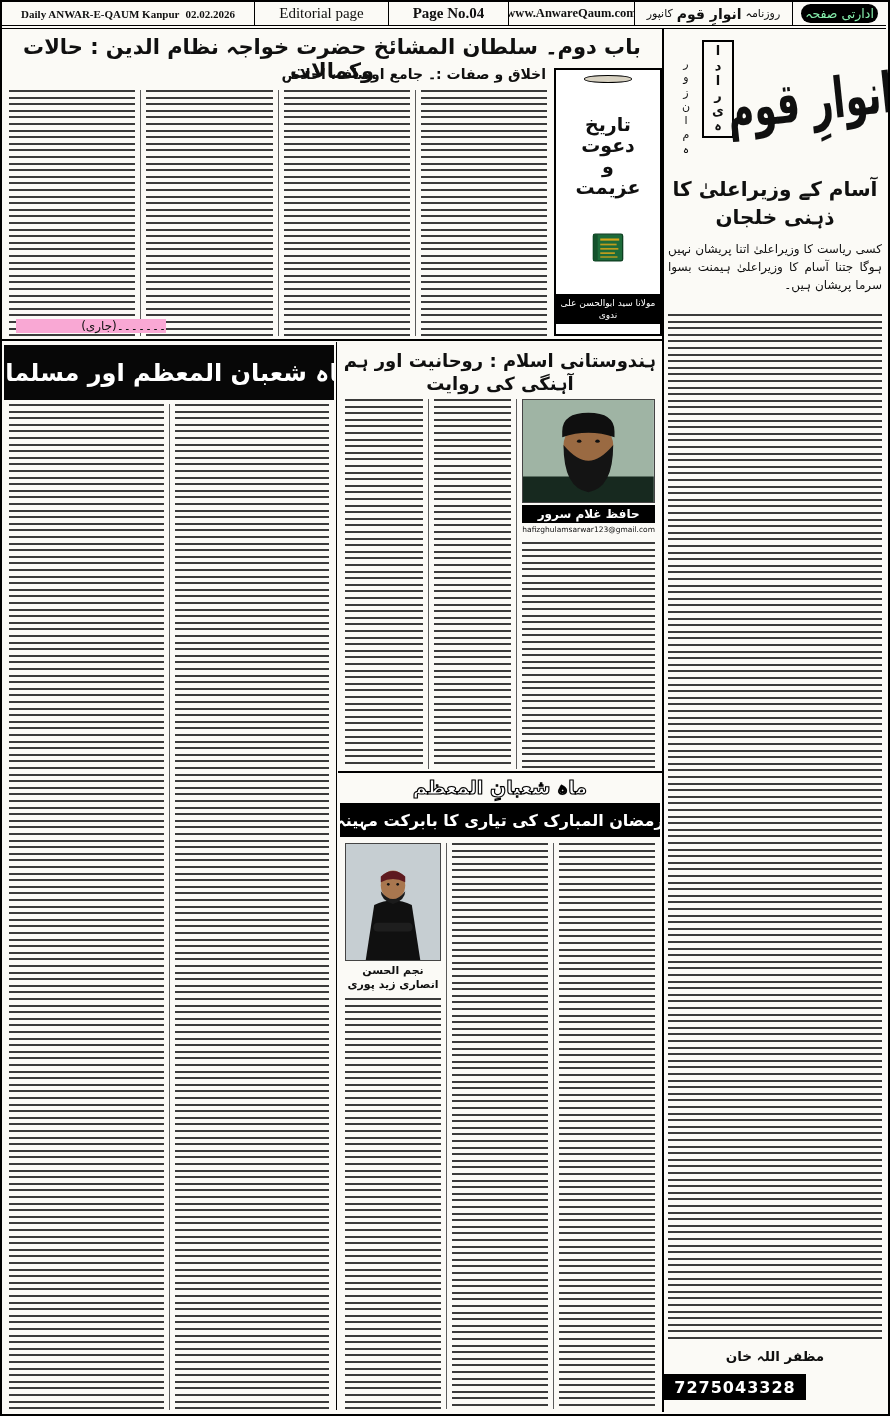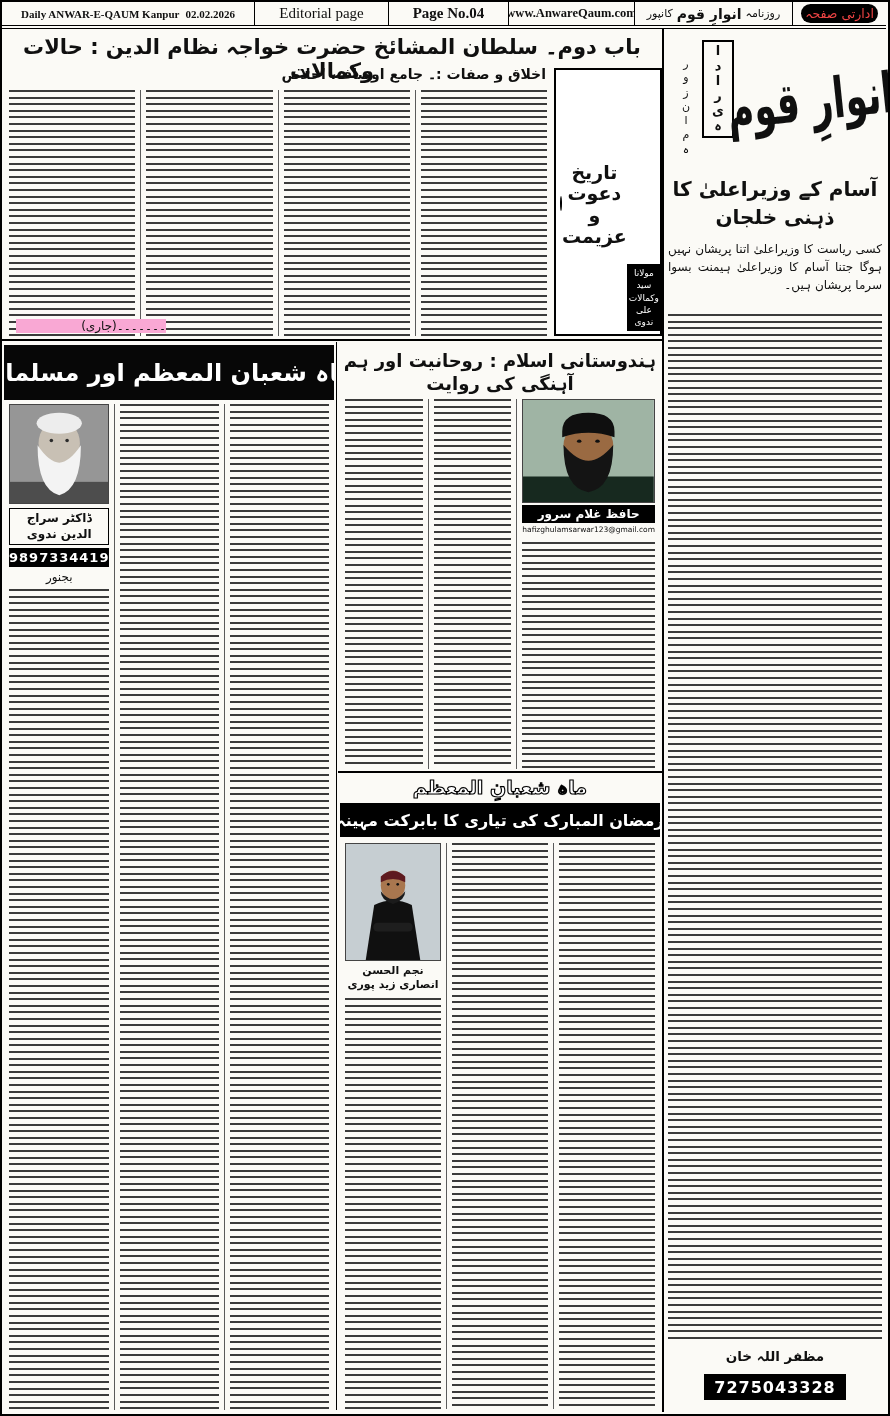--- a/index.html
+++ b/index.html
@@ -18,21 +18,21 @@
   .hdr-cell{ display:flex; align-items:center; justify-content:center; padding:0 5px;
              white-space:nowrap; overflow:hidden; }
   .hdr-cell + .hdr-cell{ border-left:1.2px solid #000; }
   .hc-paper{ width:252px; font-weight:bold; font-size:11px; gap:6px;}
   .hc-sec{ width:134px; font-size:15px; }
   .hc-page{ width:120px; font-size:15px; font-weight:bold; }
   .hc-web{ width:126px; font-size:12.5px; font-weight:bold; }
   .hc-mast{ width:158px; font-size:11px; gap:4px; direction:rtl; }
   .hc-mast b{ font-size:14px; }
   .hc-pill{ flex:1; }
-  .pill{ background:#000; color:#ef4444; border-radius:11px; padding:2px 4px;
+  .pill{ background:#000; color:#86efac; border-radius:11px; padding:2px 4px;
          font-size:12.5px; direction:rtl; }
 
   
   .greek{
     flex:1; min-height:16px; opacity:.92;
     background-image:repeating-linear-gradient(to bottom,
       #2a2a2a 0px, #2a2a2a 2px, rgba(0,0,0,0) 2px, rgba(0,0,0,0) 6.6px);
   }
   .greek-abs{
     opacity:.92;
@@ -49,22 +49,22 @@
   .top-headline{ left:2px; top:33px; width:656px; font-size:21px; font-weight:800;
                  text-align:center; direction:rtl; }
   .top-sub{ left:2px; top:64px; width:548px; font-size:14px; font-weight:bold;
             direction:rtl; text-align:right; padding:0 6px; }
   .top-cols{ left:2px; top:88px; width:548px; height:246px; }
   .continuation{ left:14px; top:317px; width:150px; font-size:12px; direction:rtl;
                  text-align:right; background:#f9a8d4; }
 
   
   .series{ left:552px; top:66px; width:108px; height:268px; border:2.2px solid #000;
-           background:#fff; display:flex; flex-direction:row; align-items:center;
-           padding:5px 4px 3px 4px; }
+           background:#fff; display:flex; flex-direction:column; align-items:center;
+           padding:5px 4px 10px 4px;gap:28px; }
   .badge{ width:48px; height:15px; border:1.5px solid #000; border-radius:50%;
           background:#d8d2c2; }
   .series-title{ white-space:pre-line; font-weight:800; font-size:19px;
                  line-height:1.12; text-align:center; margin-top:3px; direction:rtl;}
   .series-cap{ margin-top:auto; width:104px; background:#000; color:#fff;
                font-size:9px; line-height:1.35; text-align:center; padding:3px 2px;
                direction:rtl; }
 
   
   .hrule1{ left:0; top:337px; width:660px; border-top:2.5px solid #000; }
@@ -82,21 +82,21 @@
               align-items:center; justify-content:center; }
   .rozn{ left:672px; top:36px; width:24px; height:138px; font-size:11px;
          line-height:1.3; display:flex; align-items:center; justify-content:center; }
   .as-head{ left:666px; top:173px; width:214px; font-size:20px; font-weight:800;
             text-align:center; direction:rtl; line-height:1.4; }
   .as-lead{ left:666px; top:238px; width:214px; height:70px; overflow:hidden;
             font-size:12px; line-height:1.5; text-align:justify; direction:rtl; }
   .as-body{ left:666px; top:312px; width:214px; height:1030px; }
   .as-author{ left:666px; top:1346px; width:214px; text-align:center;
               font-size:13.5px; font-weight:bold; direction:rtl; }
-  .as-phone{ left:702px; top:1372px; width:142px; height:26px; background:#000;
+  .as-phone{ left:662px; top:1372px; width:142px; height:26px; background:#000;
              color:#fff; font-size:16px; font-weight:bold; letter-spacing:1px;
              display:flex; align-items:center; justify-content:center; }
 
   
   .shaban-banner{ left:2px; top:343px; width:330px; height:55px; background:#070707;
                   color:#fff; display:flex; align-items:center; justify-content:center;
                   font-size:24px; font-weight:900; direction:rtl; white-space:nowrap;
                   overflow:hidden; }
   .left-cols{ left:2px; top:402px; width:330px; height:1006px; }
   .byline-box{ border:1px solid #000; text-align:center; font-size:12px;
@@ -178,21 +178,21 @@
 عزیمت</div>
     <svg class="photo" width="96" height="86" viewBox="0 0 96 86" style="border:none;background:#fff;margin-top:2px;">
       <rect x="14" y="12" width="68" height="62" rx="4" fill="#1d6b3a" stroke="#0c3f20" stroke-width="3"></rect>
       <rect x="14" y="12" width="10" height="62" fill="#14522c"></rect>
       <rect x="30" y="22" width="44" height="5" fill="#d9a61a"></rect>
       <rect x="30" y="34" width="38" height="4" fill="#d9a61a" opacity="0.85"></rect>
       <rect x="30" y="44" width="42" height="4" fill="#d9a61a" opacity="0.85"></rect>
       <rect x="30" y="54" width="34" height="4" fill="#d9a61a" opacity="0.85"></rect>
       <rect x="30" y="63" width="40" height="4" fill="#d9a61a" opacity="0.7"></rect>
     </svg>
-    <div class="series-cap">مولانا سید وکمالات علی ندوی</div>
+    <div class="series-cap">مولانا سید ابوالحسن علی ندوی</div>
   </div>
 
   <div class="abs hrule1"></div>
   <div class="abs hrule2"></div>
   <div class="abs vrule-mid"></div>
   <div class="abs vrule-right"></div>
 
   <div class="abs rozn vert">ر
 و
 ز
@@ -216,35 +216,20 @@
 
   <div class="abs shaban-banner">ماہ شعبان المعظم اور مسلمان</div>
 
   <div class="abs cols left-cols">
     <div class="col">
         <div class="greek"></div>
       </div>
     <div class="col">
         <div class="greek"></div>
       </div>
-    <div class="col">
-      <svg class="photo" viewBox="0 0 100 102" preserveAspectRatio="none" style="height:100px;">
-        <rect width="100" height="102" fill="#969696"></rect>
-        <rect y="80" width="100" height="22" fill="#4d4d4d"></rect>
-        <ellipse cx="50" cy="40" rx="21" ry="25" fill="#c8c0b4"></ellipse>
-        <ellipse cx="50" cy="19" rx="23" ry="11" fill="#ededed"></ellipse>
-        <path d="M28 42 Q28 88 50 94 Q72 88 72 42 Q60 60 50 60 Q40 60 28 42 Z" fill="#f3f3f3"></path>
-        <circle cx="42" cy="37" r="1.8" fill="#2b2b2b"></circle>
-        <circle cx="58" cy="37" r="1.8" fill="#2b2b2b"></circle>
-      </svg>
-      <div class="byline-box">ڈاکٹر سراج الدین ندوی</div>
-      <div class="phone-box">9897334419</div>
-      <div class="city">بجنور</div>
-      <div class="greek"></div>
-    </div>
   </div>
 
   <div class="abs islam-head">ہندوستانی اسلام : روحانیت اور ہم آہنگی کی روایت</div>
 
   <div class="abs cols islam-cols">
     <div class="col">
       <svg class="photo" viewBox="0 0 100 104" preserveAspectRatio="none" style="height:104px;">
         <rect width="100" height="104" fill="#9fb4a4"></rect>
         <rect y="78" width="100" height="26" fill="#17291f"></rect>
         <ellipse cx="50" cy="46" rx="19" ry="23" fill="#9a6a42"></ellipse>

